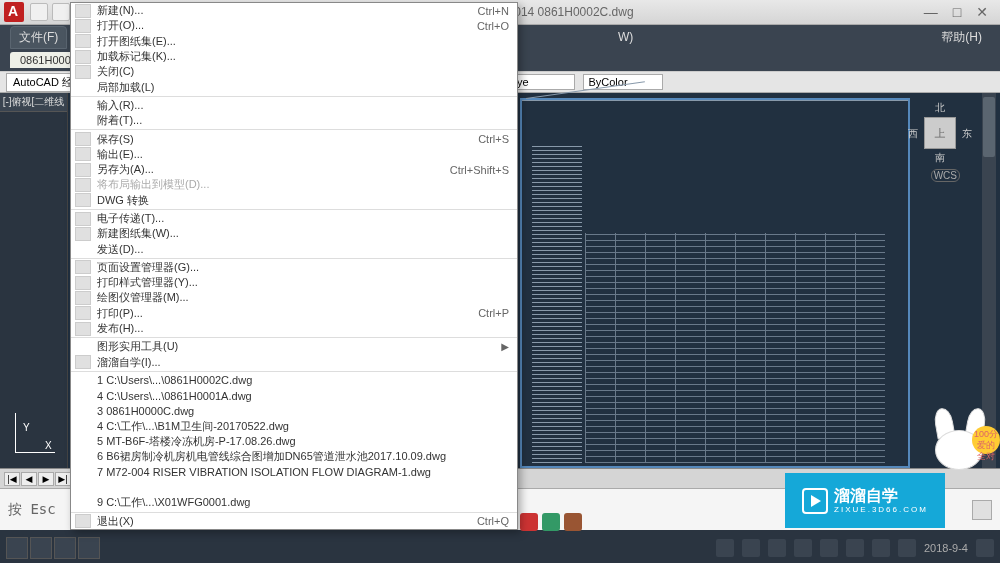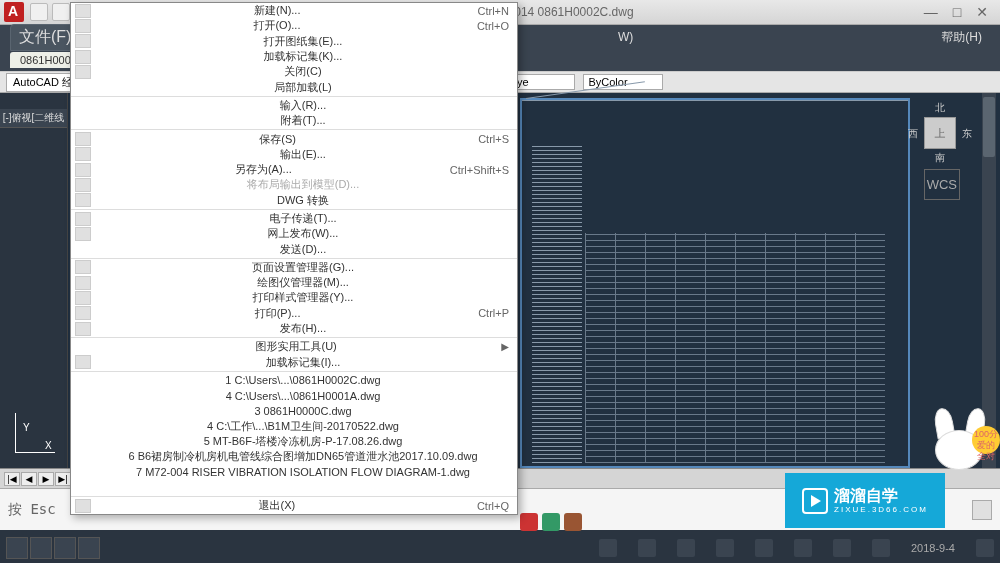--- a/index.html
+++ b/index.html
@@ -10,91 +10,91 @@
     .titlebar .logo { width: 20px; height: 20px; background: #c02020; border-radius: 2px; margin-right: 6px; position: relative; }
     .titlebar .logo::after { content: "A"; color: #fff; font-weight: bold; position: absolute; left: 4px; top: 1px; font-size: 14px; }
     .titlebar .qat { display: flex; gap: 4px; }
     .titlebar .qat-btn { width: 18px; height: 18px; background: #f0f0f0; border: 1px solid #bbb; border-radius: 2px; }
     .titlebar .title-text { flex: 1; text-align: center; color: #666; font-size: 12px; }
     .titlebar .win-controls { display: flex; gap: 15px; margin-right: 8px; color: #666; font-size: 14px; }
     .titlebar .win-controls span { cursor: default; }
     
     
     .menubar { height: 24px; background: #3a4450; display: flex; align-items: center; padding: 0 10px; }
-    .menubar .menu-item { color: #ddd; padding: 2px 8px; font-size: 16px; background: #4a5560; border: 1px solid #5a6570; border-radius: 4px 4px 0 0; }
+    .menubar .menu-item { color: #ddd; padding: 2px 8px; font-size: 12px; background: #4a5560; border: 1px solid #5a6570; border-radius: 4px 4px 0 0; }
     .menubar .menu-text { color: #ddd; margin-left: auto; margin-right: 300px; font-size: 12px; }
     .menubar .help-item { color: #ddd; padding: 8px 8px; font-size: 12px; }
     
     
     .tabbar { height: 22px; background: #3a4450; display: flex; align-items: center; padding: 0 10px; }
     .tabbar .tab { background: #eef0e8; color: #333; padding: 2px 10px; font-size: 11px; border-radius: 3px 3px 0 0; }
     
     
     .toolbar-row { height: 22px; background: #e5e5e5; display: flex; align-items: center; padding: 0 6px; gap: 8px; border-top: 1px solid #ccc; border-bottom: 1px solid #aaa; }
     .toolbar-row .ws-select { background: #fff; border: 1px solid #aaa; padding: 1px 6px; font-size: 11px; }
     .toolbar-row .tb-group { display: flex; gap: 2px; }
     .toolbar-row .tb-btn { width: 18px; height: 18px; background: #f0f0f0; border: 1px solid #ccc; }
     .toolbar-row .dd { background: #fff; border: 1px solid #aaa; padding: 1px 4px; font-size: 11px; min-width: 80px; display: inline-block; }
     .toolbar-row .flex-space { flex: 1; }
     
     
     .drawing-area { position: absolute; top: 93px; left: 0; right: 0; height: 375px; background: #213040; }
     .left-palette { position: absolute; left: 0; top: 0; width: 68px; height: 100%; background: #2a3440; border-right: 1px solid #444; }
-    .left-palette .tab-vert { writing-mode: horizontal-tb; color: #ddd; font-size: 10px; padding: 2px; background: #3a4450; border-bottom: 1px solid #555; text-align: center; margin-top: 16px; }
+    .left-palette .tab-vert { writing-mode: horizontal-tb; color: #ddd; font-size: 10px; padding: 2px; background: #3a4450; border-bottom: 1px solid #555; text-align: center; }
     
     
     .cad-content { position: absolute; left: 520px; top: 5px; width: 390px; height: 370px; border: 2px solid #5588bb; }
     .cad-line-h { position: absolute; height: 1px; background: #8899aa; }
     
     
     .ucs { position: absolute; left: 15px; bottom: 15px; color: #fff; font-size: 10px; }
     .ucs .axis-y { position: absolute; left: 8px; bottom: 20px; }
     .ucs .axis-x { position: absolute; left: 30px; bottom: 2px; }
     .ucs .arrow { width: 40px; height: 40px; border-left: 1px solid #fff; border-bottom: 1px solid #fff; position: absolute; left: 0; bottom: 0; }
     
     
     .viewcube { position: absolute; right: 30px; top: 10px; width: 60px; height: 60px; }
     .viewcube .cube-face { width: 32px; height: 32px; background: #ccc; border: 1px solid #999; position: absolute; left: 14px; top: 14px; text-align: center; line-height: 30px; font-size: 11px; color: #666; }
     .viewcube .dir { position: absolute; color: #ccc; font-size: 10px; }
     .viewcube .dir-n { top: -2px; left: 25px; }
     .viewcube .dir-s { bottom: -2px; left: 25px; }
     .viewcube .dir-e { right: -2px; top: 24px; }
     .viewcube .dir-w { left: -2px; top: 24px; }
-    .wcs-label { position: absolute; right: 40px; top: 76px; color: #aaa; font-size: 13px; border: 1px solid #666; padding: 7px 2px; border-radius: 0; }
+    .wcs-label { position: absolute; right: 40px; top: 76px; color: #aaa; font-size: 10px; border: 1px solid #666; padding: 0 2px; border-radius: 6px; }
     
     .scroll-v { position: absolute; right: 4px; top: 93px; width: 14px; height: 375px; background: #3a4450; }
     .scroll-v .thumb { width: 12px; height: 60px; background: #5a6570; margin: 4px 1px; border-radius: 2px; }
     
     
     .layout-tabs { position: absolute; left: 0; top: 468px; width: 100%; height: 20px; background: #d5d5d5; display: flex; align-items: center; padding: 0 4px; border-top: 1px solid #888; }
     .layout-tabs .lt-nav { display: flex; gap: 1px; }
     .layout-tabs .lt-btn { width: 16px; height: 14px; background: #eee; border: 1px solid #aaa; font-size: 9px; text-align: center; line-height: 12px; }
     
     
     .cmdline { position: absolute; left: 0; top: 488px; width: 100%; height: 42px; background: #f5f5f5; border-top: 1px solid #aaa; display: flex; align-items: center; padding: 0 8px; }
     .cmdline .prompt { color: #666; font-size: 14px; font-family: Consolas, monospace; }
     .cmdline .cmd-icon { width: 20px; height: 20px; background: #e0e0e0; border: 1px solid #aaa; margin-left: 10px; }
     
     
     .statusbar { position: absolute; left: 0; bottom: 0; width: 100%; height: 30px; background: #2a3440; display: flex; align-items: center; padding: 0 6px; }
     .statusbar .sb-left { display: flex; gap: 2px; }
     .statusbar .sb-btn { width: 22px; height: 22px; background: #3a4450; border: 1px solid #555; }
-    .statusbar .sb-right { margin-left: auto; display: flex; align-items: center; gap: 21px; color: #aaa; font-size: 11px; }
+    .statusbar .sb-right { margin-left: auto; display: flex; align-items: center; gap: 8px; color: #aaa; font-size: 11px; }
     .statusbar .sb-icon { width: 18px; height: 18px; background: #3a4450; border-radius: 2px; }
     
     
     .tray { position: absolute; bottom: 32px; left: 520px; display: flex; gap: 4px; }
     .tray .ti { width: 18px; height: 18px; border-radius: 3px; }
     
     
     .file-menu { position: absolute; left: 70px; top: 2px; width: 448px; background: #fff; border: 1px solid #888; box-shadow: 3px 3px 8px rgba(0,0,0,0.3); z-index: 100; }
     .file-menu .fm-row { display: flex; align-items: center; height: 15.3px; padding: 0 8px 0 4px; font-size: 11px; color: #333; }
     .file-menu .fm-icon { width: 16px; height: 14px; margin-right: 6px; background: #e0e0e0; border: 1px solid #ccc; flex-shrink: 0; }
     .file-menu .fm-icon.blank { background: transparent; border: none; }
-    .file-menu .fm-label { flex: 1; white-space: nowrap; overflow: hidden; text-align: center; }
+    .file-menu .fm-label { flex: 1; white-space: nowrap; overflow: hidden; }
     .file-menu .fm-shortcut { color: #666; font-size: 11px; margin-left: 20px; }
     .file-menu .fm-arrow { color: #666; font-size: 10px; margin-left: 6px; }
     .file-menu .fm-sep { height: 1px; background: #ddd; margin: 1px 0; }
     .file-menu .fm-row.disabled .fm-label { color: #aaa; }
     
     
     .brand { position: absolute; right: 55px; bottom: 35px; width: 160px; height: 55px; background: #15a8d8; display: flex; align-items: center; justify-content: center; gap: 6px; }
     .brand .play { width: 26px; height: 26px; border: 2px solid #fff; border-radius: 4px; position: relative; }
     .brand .play::after { content: ""; position: absolute; left: 7px; top: 5px; border-left: 10px solid #fff; border-top: 6px solid transparent; border-bottom: 6px solid transparent; }
     .brand .btxt { color: #fff; font-size: 16px; font-weight: bold; line-height: 1.1; }
@@ -303,57 +303,57 @@
       <div class="fm-icon"></div>
       <span class="fm-label">DWG 转换</span>
     </div>
     <div class="fm-sep"></div>
     <div class="fm-row">
       <div class="fm-icon"></div>
       <span class="fm-label">电子传递(T)...</span>
     </div>
     <div class="fm-row">
       <div class="fm-icon"></div>
-      <span class="fm-label">网上发布(W)...</span>
+      <span class="fm-label">新建图纸集(W)...</span>
     </div>
     <div class="fm-row">
       <div class="fm-icon blank"></div>
       <span class="fm-label">发送(D)...</span>
     </div>
     <div class="fm-sep"></div>
     <div class="fm-row">
       <div class="fm-icon"></div>
       <span class="fm-label">页面设置管理器(G)...</span>
     </div>
     <div class="fm-row">
       <div class="fm-icon"></div>
+      <span class="fm-label">打印样式管理器(Y)...</span>
+    </div>
+    <div class="fm-row">
+      <div class="fm-icon"></div>
       <span class="fm-label">绘图仪管理器(M)...</span>
-    </div>
-    <div class="fm-row">
-      <div class="fm-icon"></div>
-      <span class="fm-label">打印样式管理器(Y)...</span>
     </div>
     <div class="fm-row">
       <div class="fm-icon"></div>
       <span class="fm-label">打印(P)...</span>
       <span class="fm-shortcut">Ctrl+P</span>
     </div>
     <div class="fm-row">
       <div class="fm-icon"></div>
       <span class="fm-label">发布(H)...</span>
     </div>
     <div class="fm-sep"></div>
     <div class="fm-row">
       <div class="fm-icon blank"></div>
       <span class="fm-label">图形实用工具(U)</span>
       <span class="fm-arrow">▶</span>
     </div>
     <div class="fm-row">
       <div class="fm-icon"></div>
-      <span class="fm-label">加载标记集(I)...</span>
+      <span class="fm-label">溜溜自学(I)...</span>
     </div>
     <div class="fm-sep"></div>
     <div class="fm-row">
       <div class="fm-icon blank"></div>
       <span class="fm-label">1 C:\Users\...\0861H0002C.dwg</span>
     </div>
     <div class="fm-row">
       <div class="fm-icon blank"></div>
       <span class="fm-label">4 C:\Users\...\0861H0001A.dwg</span>
     </div>
@@ -372,20 +372,24 @@
     <div class="fm-row">
       <div class="fm-icon blank"></div>
       <span class="fm-label">6 B6裙房制冷机房机电管线综合图增加DN65管道泄水池2017.10.09.dwg</span>
     </div>
     <div class="fm-row">
       <div class="fm-icon blank"></div>
       <span class="fm-label">7 M72-004 RISER VIBRATION ISOLATION FLOW DIAGRAM-1.dwg</span>
     </div>
     <div class="fm-row">
       <div class="fm-icon blank"></div>
+    </div>
+    <div class="fm-row">
+      <div class="fm-icon blank"></div>
+      <span class="fm-label">9 C:\工作\...\X01WFG0001.dwg</span>
     </div>
     <div class="fm-sep"></div>
     <div class="fm-row">
       <div class="fm-icon"></div>
       <span class="fm-label">退出(X)</span>
       <span class="fm-shortcut">Ctrl+Q</span>
     </div>
   </div>
 
 </body></html>

